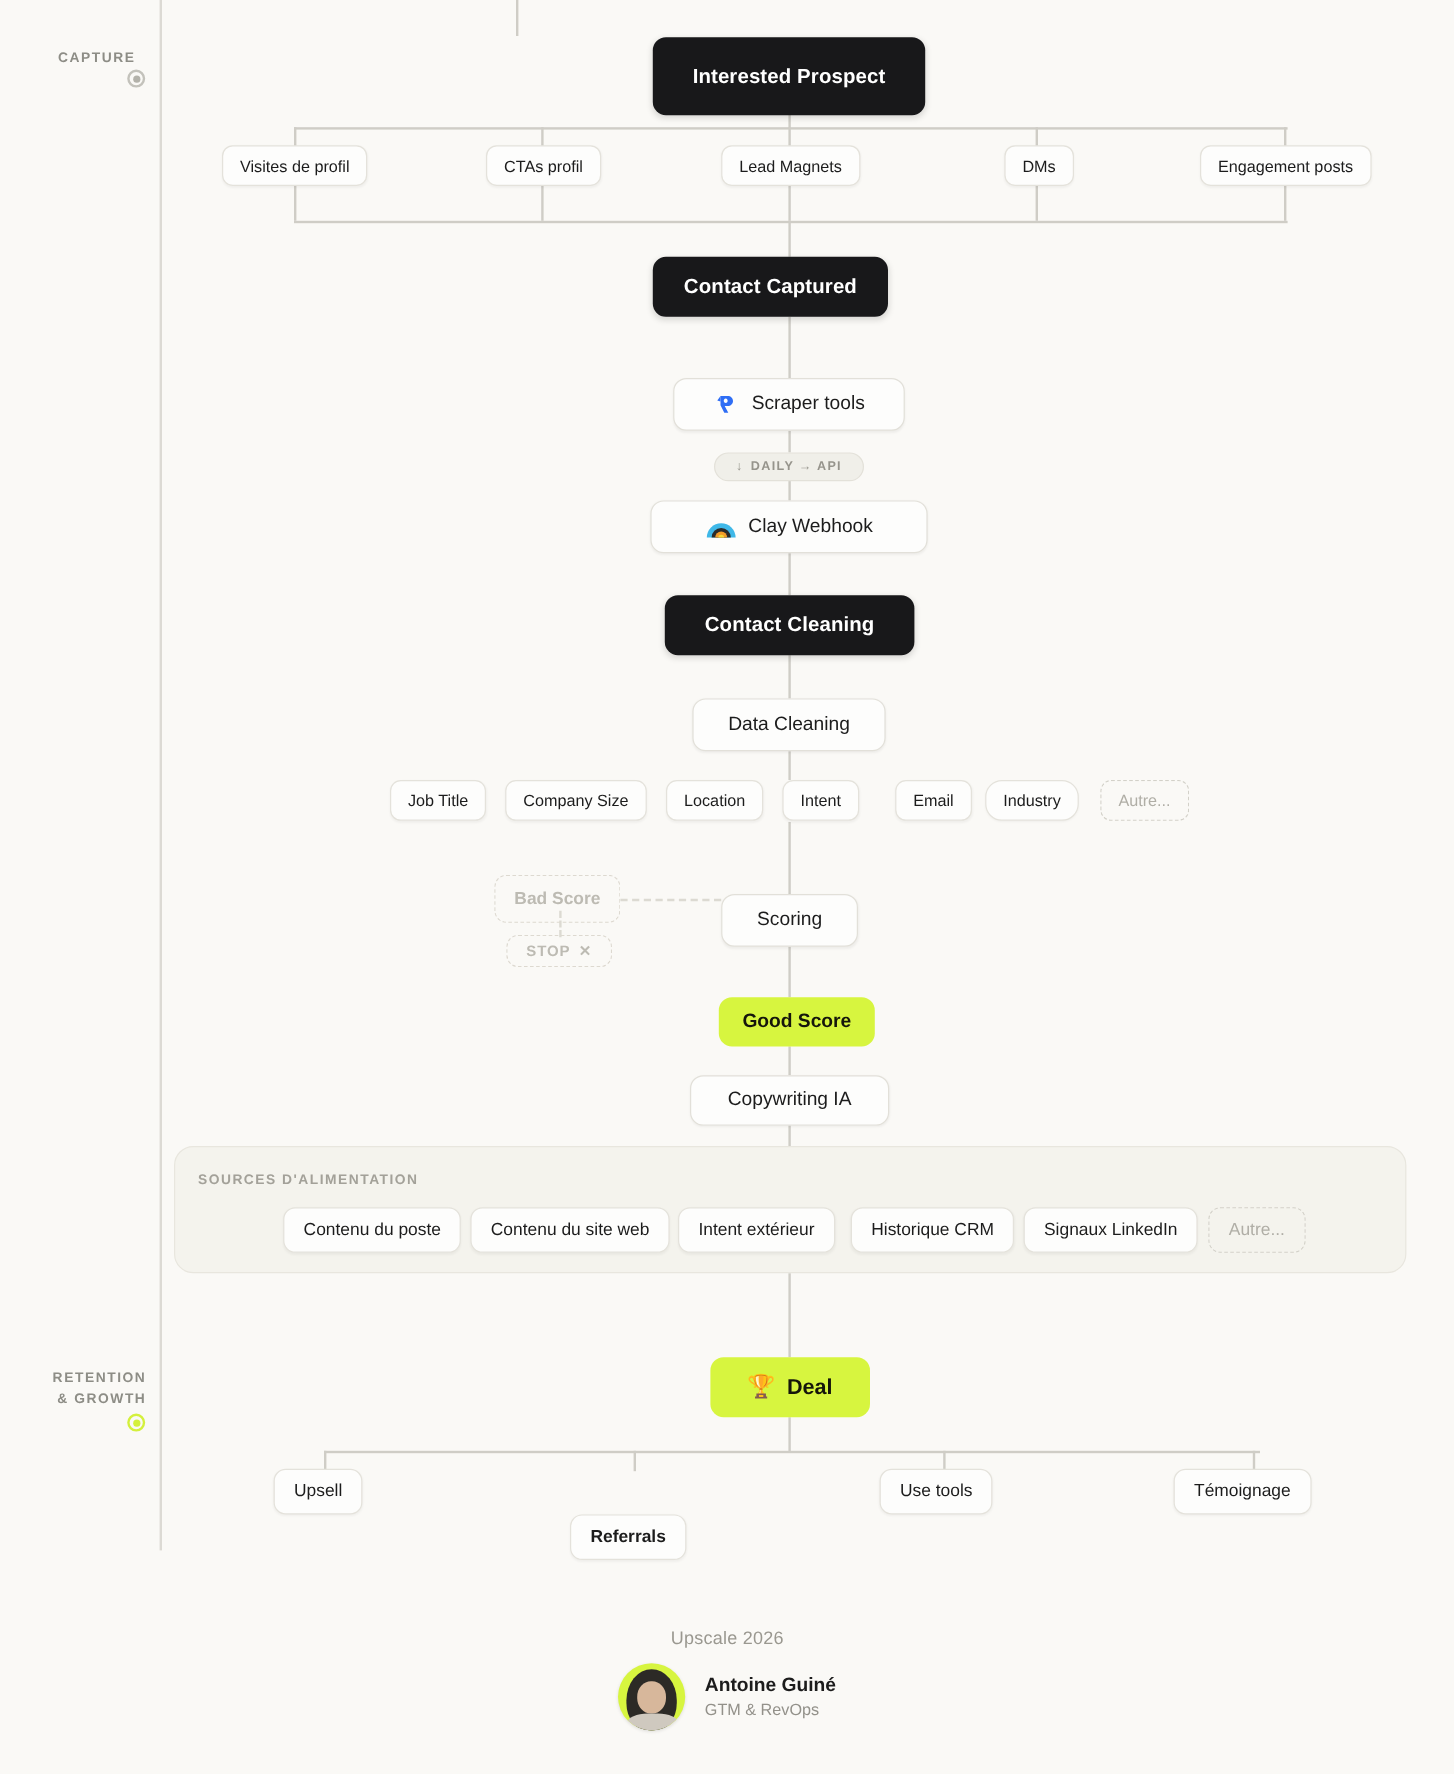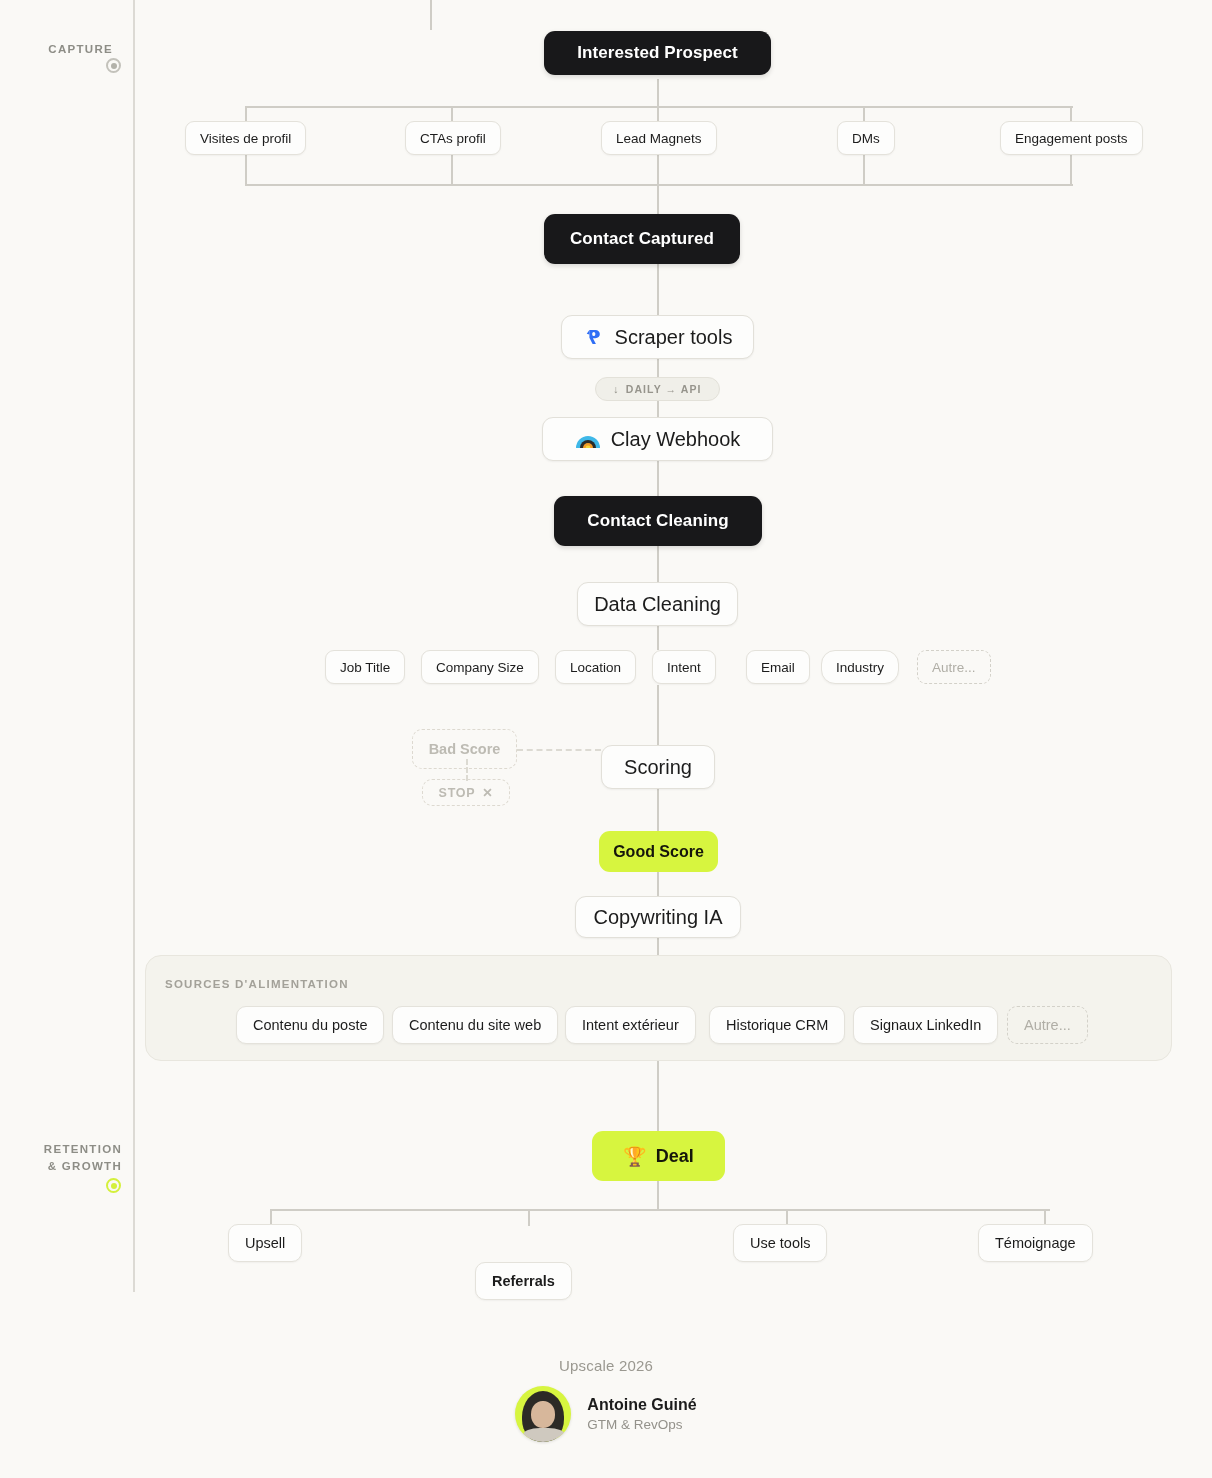--- a/index.html
+++ b/index.html
@@ -98,21 +98,21 @@
     justify-content: center;
     box-shadow: 0 2px 5px rgba(0,0,0,.14);
     white-space: nowrap;
   }
 
   .node-white {
     position: absolute;
     background: #fdfdfc;
     border: 1.6px solid #e2e0d9;
     border-radius: 11px;
-    font-size: 20px;
+    font-size: 16px;
     font-weight: 400;
     color: #1c1c1c;
     display: flex;
     align-items: center;
     justify-content: center;
     gap: 10px;
     box-shadow: 0 1px 2px rgba(0,0,0,.05);
     white-space: nowrap;
   }
 
@@ -339,21 +339,21 @@
   <div class="line-v" style="left:657px; top:1181px; height:29px;"></div>
   <div class="line-h" style="left:270px; top:1209px; width:780px;"></div>
   <div class="line-v" style="left:270px; top:1209px; height:17px;"></div>
   <div class="line-v" style="left:528px; top:1209px; height:17px;"></div>
   <div class="line-v" style="left:786px; top:1209px; height:17px;"></div>
   <div class="line-v" style="left:1044px; top:1209px; height:17px;"></div>
 
   <div class="dash-h" style="left:517px; top:749px; width:84px;"></div>
   <div class="dash-v" style="left:466px; top:759px; height:22px;"></div>
 
-  <div class="node-dark" style="left:544px; top:31px; width:227px; height:44px;">Interested Prospect</div>
+  <div class="node-dark" style="left:544px; top:31px; width:227px; height:65px;">Interested Prospect</div>
 
   <div class="chip" style="left:185px; top:121px;">Visites de profil</div>
   <div class="chip" style="left:405px; top:121px;">CTAs profil</div>
   <div class="chip" style="left:601px; top:121px;">Lead Magnets</div>
   <div class="chip" style="left:837px; top:121px;">DMs</div>
   <div class="chip" style="left:1000px; top:121px;">Engagement posts</div>
 
   <div class="node-dark" style="left:544px; top:214px; width:196px; height:50px;">Contact Captured</div>
 
   <div class="node-white" style="left:561px; top:315px; width:193px; height:44px;">
@@ -401,21 +401,21 @@
   <div class="node-ghost" style="left:412px; top:729px; width:105px; height:40px;">Bad Score</div>
   <div class="node-ghost small" style="left:422px; top:779px; width:88px; height:27px;">
     <span>STOP</span>
     <span>✕</span>
   </div>
 
   <div class="node-white" style="left:601px; top:745px; width:114px; height:44px;">
     <span>Scoring</span>
   </div>
 
-  <div class="node-lime" style="left:599px; top:831px; width:119px; height:41px;">
+  <div class="node-lime" style="left:599px; top:831px; width:130px; height:41px;">
     <span>Good Score</span>
   </div>
 
   <div class="node-white" style="left:575px; top:896px; width:166px; height:42px;">
     <span>Copywriting IA</span>
   </div>
 
   <div class="sources-panel"></div>
   <div class="sources-title">SOURCES D'ALIMENTATION</div>
 

